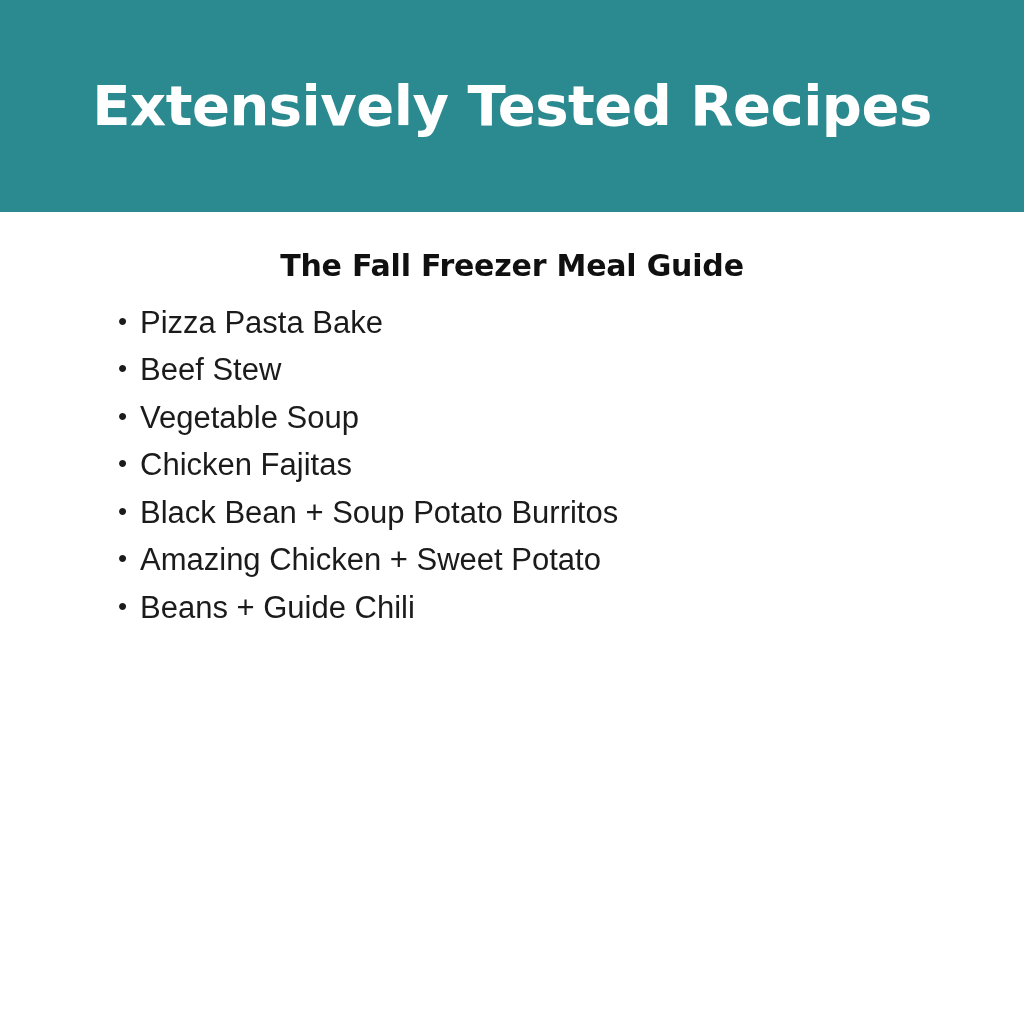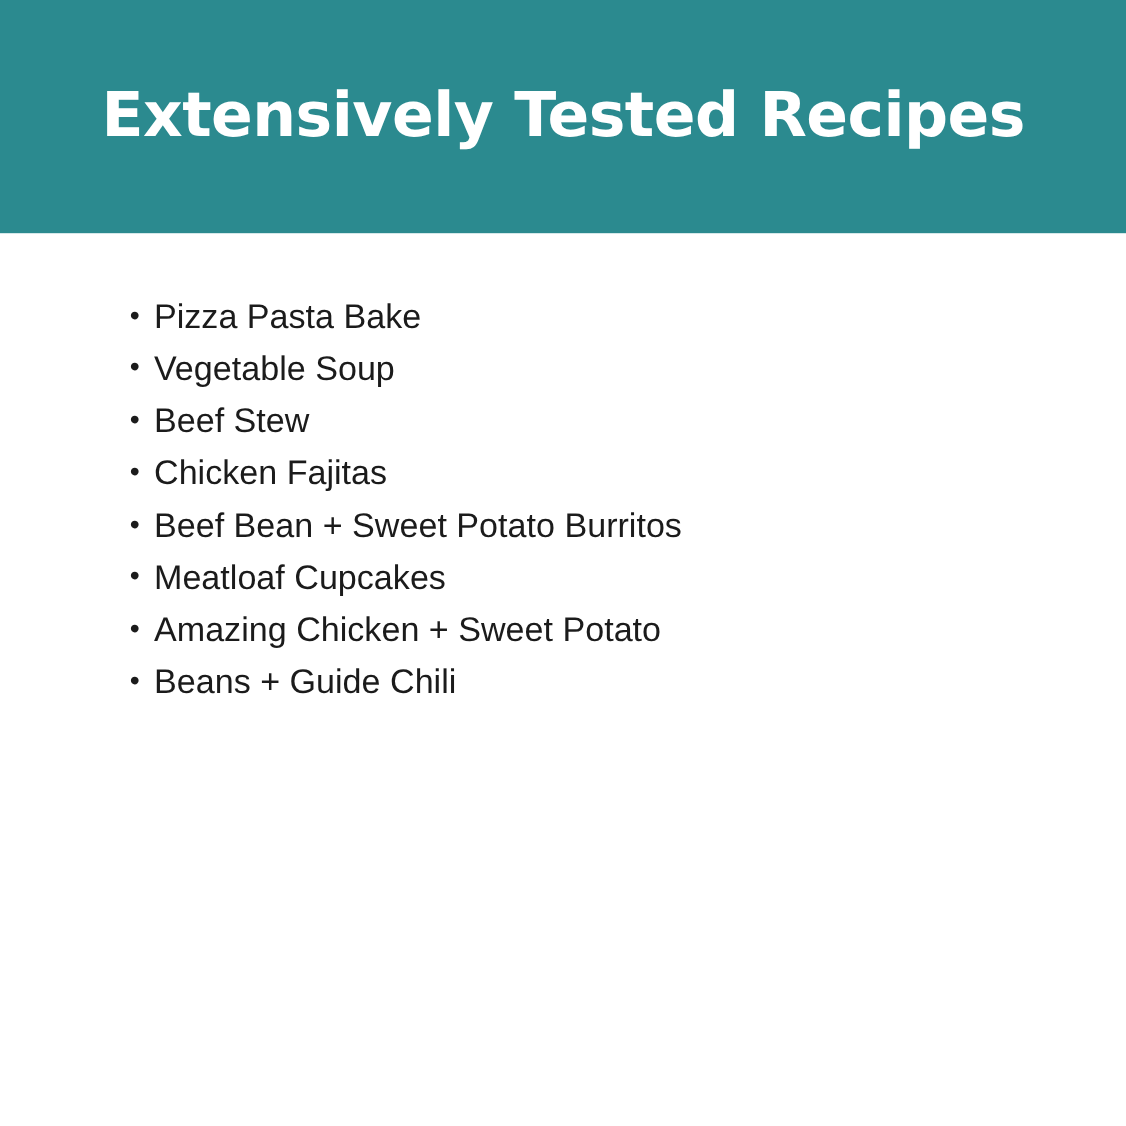--- a/index.html
+++ b/index.html
@@ -78,25 +78,25 @@
 </head>
 <body>
 
 <div class="page">
 
   <div class="banner">
     <h1 class="banner-title">Extensively Tested Recipes</h1>
   </div>
 
   <div class="content">
+    <h2 class="list-title">The Fall Freezer Meal Guide</h2>
     <ul class="recipe-list">
       <li>Pizza Pasta Bake</li>
+      <li>Beef Stew</li>
       <li>Vegetable Soup</li>
-      <li>Beef Stew</li>
       <li>Chicken Fajitas</li>
-      <li>Beef Bean + Sweet Potato Burritos</li>
-      <li>Meatloaf Cupcakes</li>
+      <li>Black Bean + Soup Potato Burritos</li>
       <li>Amazing Chicken + Sweet Potato</li>
       <li>Beans + Guide Chili</li>
     </ul>
   </div>
 
 </div>
 
 </body></html>

